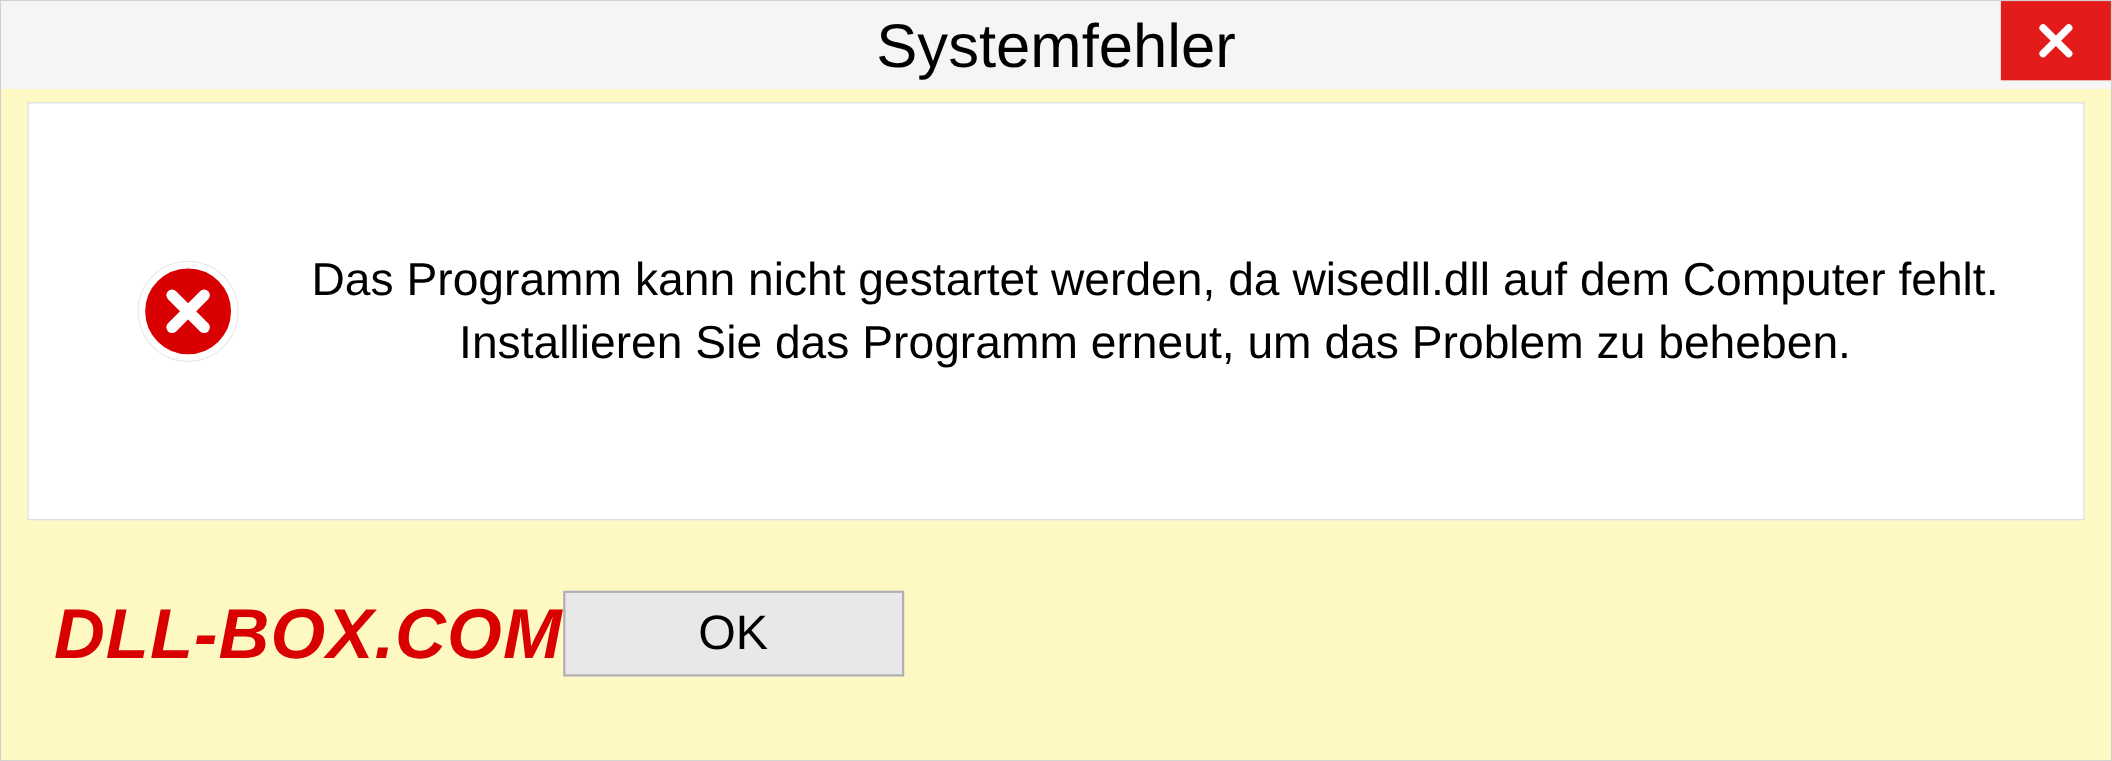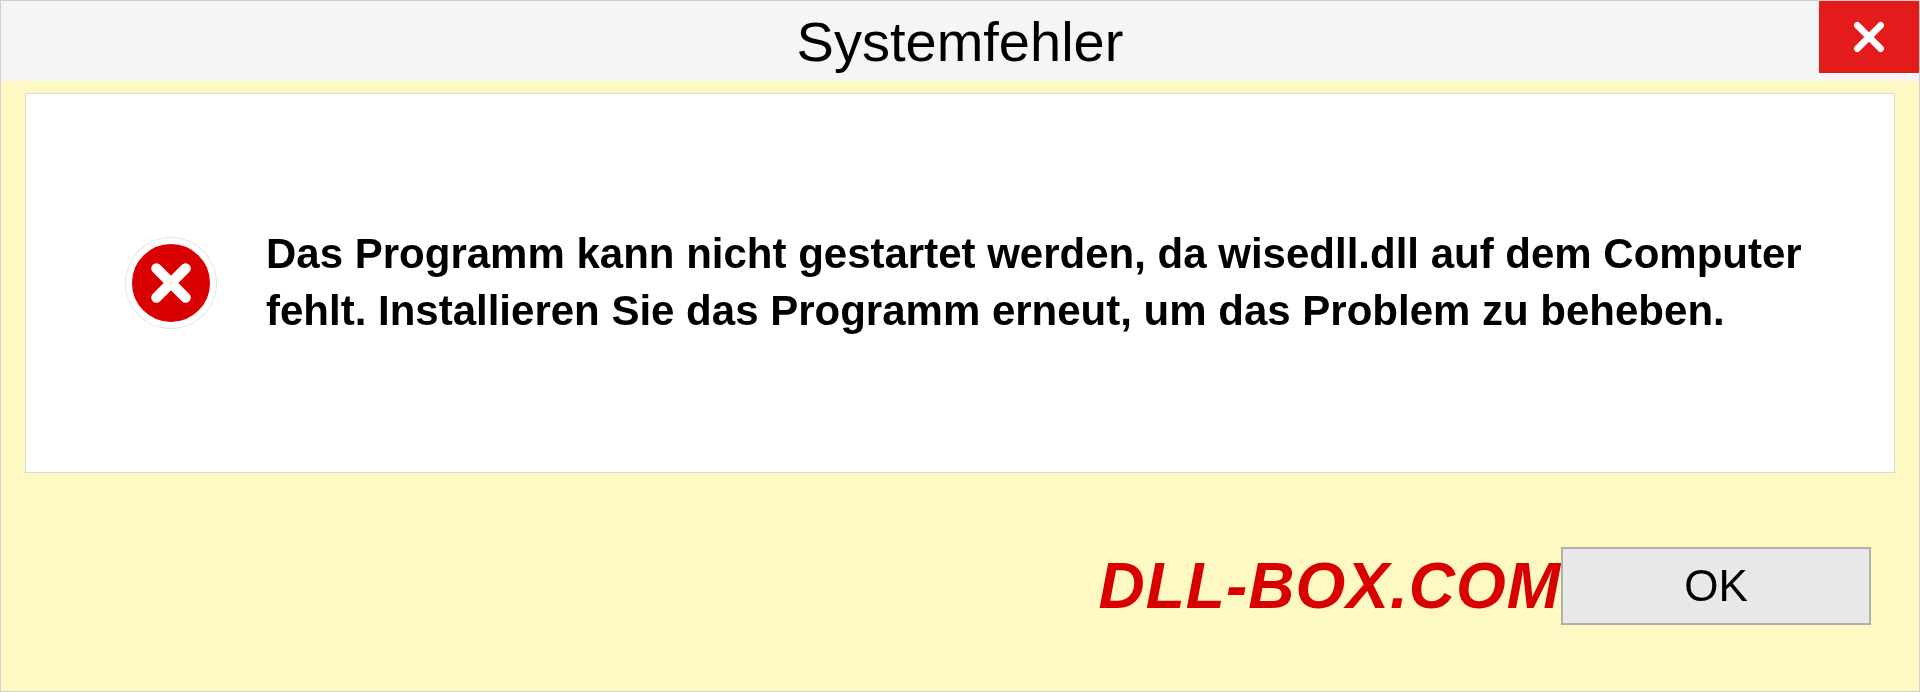--- a/index.html
+++ b/index.html
@@ -79,33 +79,33 @@
       justify-content: center;
     }
     .error-icon-circle svg {
       width: 50px;
       height: 50px;
     }
     .message {
       font-size: 42px;
       line-height: 1.35;
       color: #000;
-      font-weight: 700;
+      font-weight: 400;
+      text-align: center;
     }
     .footer {
       position: absolute;
-      bottom: 0;
+      bottom: 10px;
       left: 0;
       right: 0;
       height: 190px;
       display: flex;
       align-items: center;
-      justify-content: flex-end;
+      justify-content: flex-start;
       padding: 0 48px 20px 48px;
-      margin-left: 17px;
     }
     .watermark {
       font-size: 64px;
       font-weight: 900;
       font-style: italic;
       color: #d80000;
       letter-spacing: 1px;
       font-family: Arial, sans-serif;
     }
     .ok-button {

